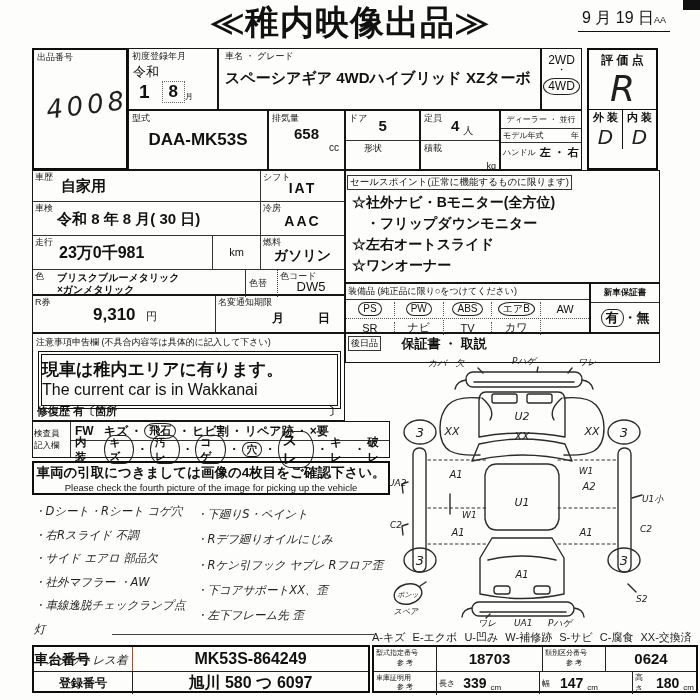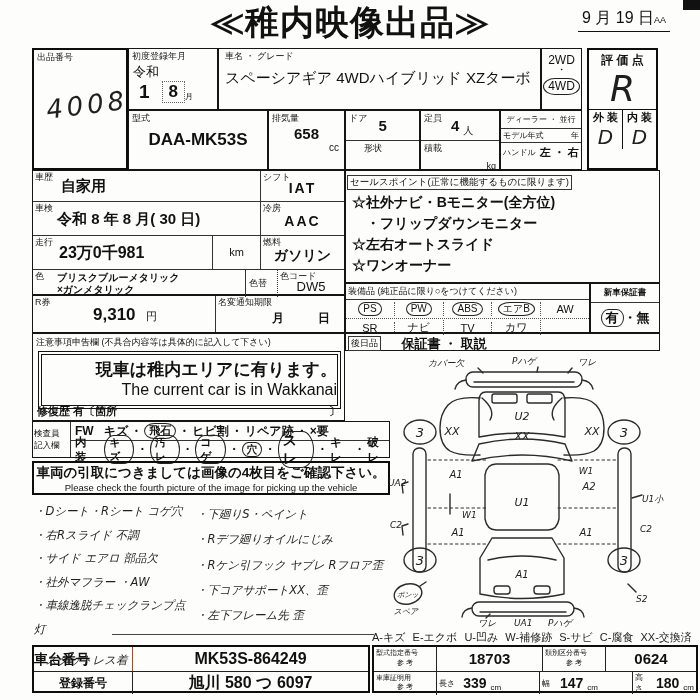--- a/index.html
+++ b/index.html
@@ -38,21 +38,21 @@
   <div style="padding:0 4px;font-size:13px">令和</div>
   <div class="row" style="padding:0 4px">
     <span style="font-size:19px;font-weight:bold;margin-left:6px">1</span>
     <span style="border:1px dotted #666;margin-left:12px;padding:0 6px;font-size:17px;font-weight:bold">8</span>
     <span class="sm" style="margin-top:8px">月</span>
   </div>
 </div>
 
 <div class="abs b" style="left:218px;top:48px;width:323px;height:62px">
   <div class="lbl" style="padding:2px 6px">車名 ・ グレード</div>
-  <div style="padding:6px 4px 0 6px;font-size:15px;font-weight:normal">スペーシアギア 4WDハイブリッド XZターボ</div>
+  <div style="padding:6px 4px 0 6px;font-size:15px;font-weight:bold">スペーシアギア 4WDハイブリッド XZターボ</div>
 </div>
 
 <div class="abs b" style="left:541px;top:48px;width:41px;height:62px;text-align:center">
   <div style="font-size:12px;padding-top:4px">2WD</div>
   <div style="font-size:10px;line-height:.6">・</div>
   <div style="margin-top:3px"><span class="circ" style="font-size:12px">4WD</span></div>
 </div>
 
 <div class="abs b2" style="left:587px;top:48px;width:71px;height:122px">
   <div style="font-size:12px;font-weight:bold;text-align:center;padding-top:2px">評 価 点</div>
@@ -199,28 +199,28 @@
     <div class="flex1" style="border-right:1px dotted #555">カワ</div>
     <div class="flex1"></div>
   </div>
 </div>
 <div class="abs b" style="left:590px;top:283px;width:70px;height:50px">
   <div style="font-size:8.5px;font-weight:bold;text-align:center;border-bottom:1px solid #333;padding:3px 0">新車保証書</div>
   <div style="text-align:center;font-size:13px;font-weight:bold;margin-top:6px">
     <span class="circ">有</span><span>・</span><span>無</span>
   </div>
 </div>
-<div class="abs b" style="left:345px;top:333px;width:315px;height:18px">
+<div class="abs b" style="left:345px;top:333px;width:315px;height:30px">
   <span style="font-size:9px;border:1px solid #333;padding:0 2px;margin:2px;display:inline-block;vertical-align:top">後日品</span>
   <span style="font-size:13px;font-weight:bold;margin-left:14px">保証書 ・ 取説</span>
 </div>
 
 <div class="abs b" style="left:32px;top:333px;width:313px;height:88px">
   <div style="font-size:9px;padding:2px 3px">注意事項申告欄 (不具合内容等は具体的に記入して下さい)</div>
-  <div class="abs" style="left:8px;top:20px;width:297px;height:52px;border:1.5px solid #111;outline:1.5px solid #111;outline-offset:2px;text-align:right">
+  <div class="abs" style="left:8px;top:20px;width:297px;height:52px;border:1.5px solid #111;outline:1.5px solid #111;outline-offset:2px;text-align:left">
     <div style="font-size:17px;font-weight:bold;margin-top:3px">現車は稚内エリアに有ります。</div>
     <div style="font-size:16px">The current car is in Wakkanai</div>
   </div>
   <div class="row abs" style="left:0;bottom:0;width:100%;padding:0 4px 1px 4px;font-size:11px;font-weight:bold">
     <span>修復歴 有〔箇所</span>
     <span style="margin-left:auto">〕</span>
   </div>
 </div>
 
 <div class="abs b" style="left:32px;top:421px;width:358px;height:37px">

